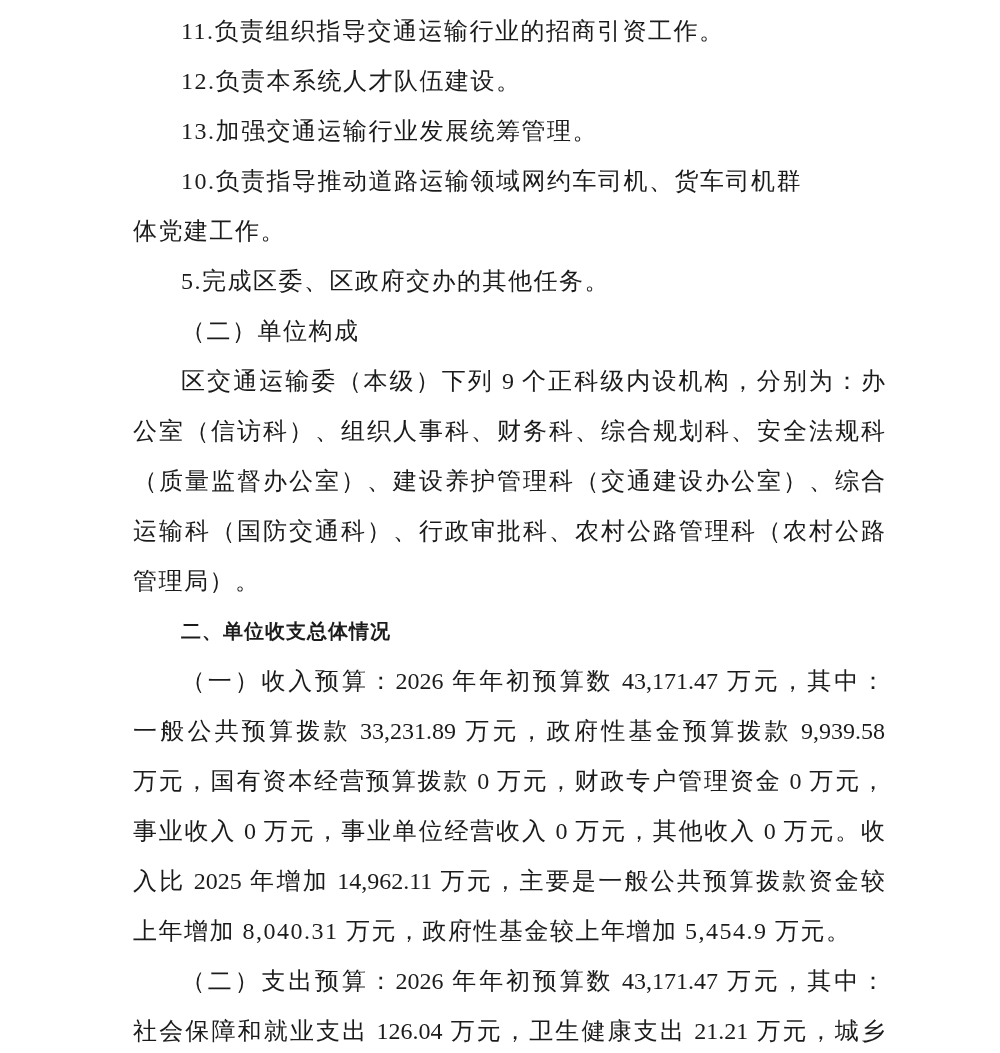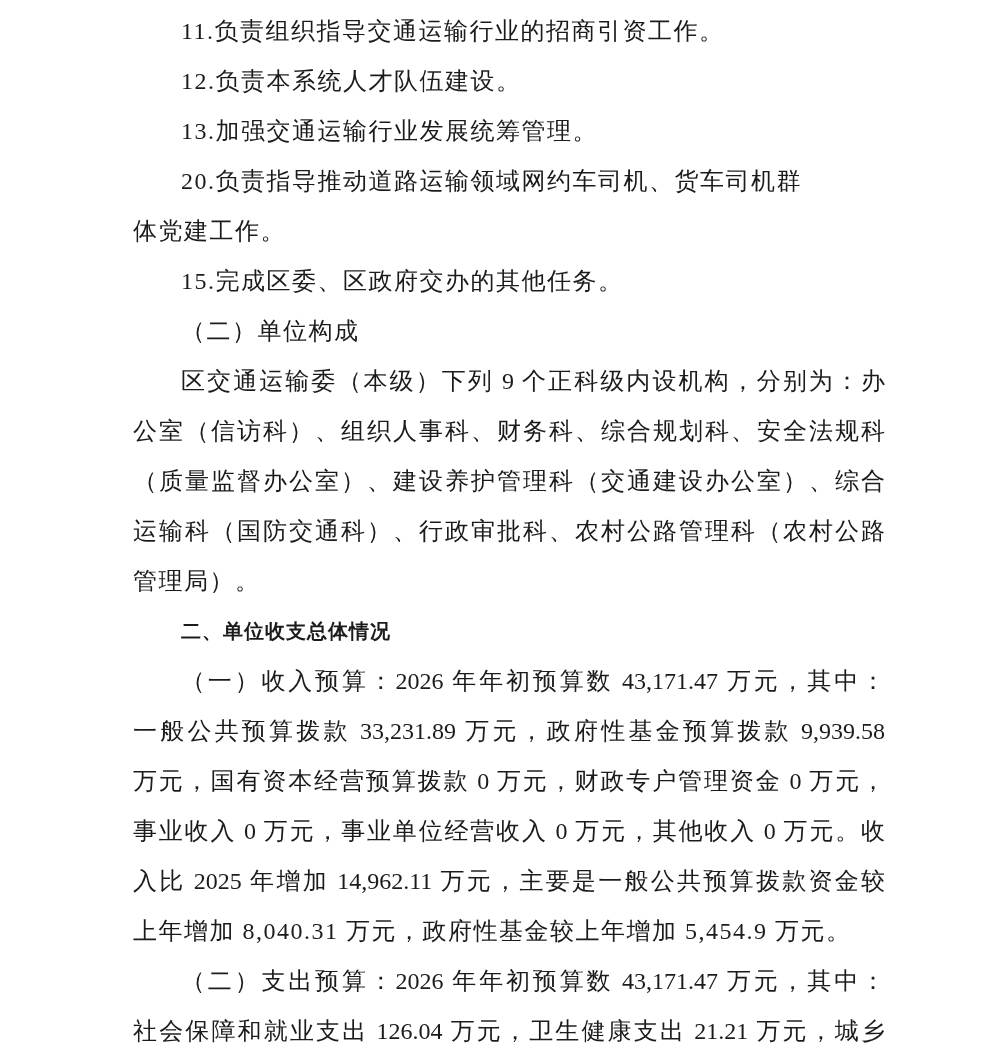--- a/index.html
+++ b/index.html
@@ -40,23 +40,23 @@
   .kai { font-family: "Liberation Serif", "DejaVu Serif", serif; }
 </style>
 </head>
 <body>
 
 <div class="page">
 
   <div class="ln ind ls">11.负责组织指导交通运输行业的招商引资工作。</div>
   <div class="ln ind ls">12.负责本系统人才队伍建设。</div>
   <div class="ln ind ls">13.加强交通运输行业发展统筹管理。</div>
-  <div class="ln ind ls">20.负责指导推动道路运输领域网约车司机、货车司机群</div>
+  <div class="ln ind ls">10.负责指导推动道路运输领域网约车司机、货车司机群</div>
   <div class="ln ls">体党建工作。</div>
-  <div class="ln ind ls">15.完成区委、区政府交办的其他任务。</div>
+  <div class="ln ind ls">5.完成区委、区政府交办的其他任务。</div>
 
   <div class="ln ind ls kai">（二）单位构成</div>
 
   <div class="ln ind just">区交通运输委（本级）下列 9 个正科级内设机构，分别为：办</div>
   <div class="ln just">公室（信访科）、组织人事科、财务科、综合规划科、安全法规科</div>
   <div class="ln just">（质量监督办公室）、建设养护管理科（交通建设办公室）、综合</div>
   <div class="ln just">运输科（国防交通科）、行政审批科、农村公路管理科（农村公路</div>
   <div class="ln ls">管理局）。</div>
 
   <div class="ln ind heading">二、单位收支总体情况</div>

